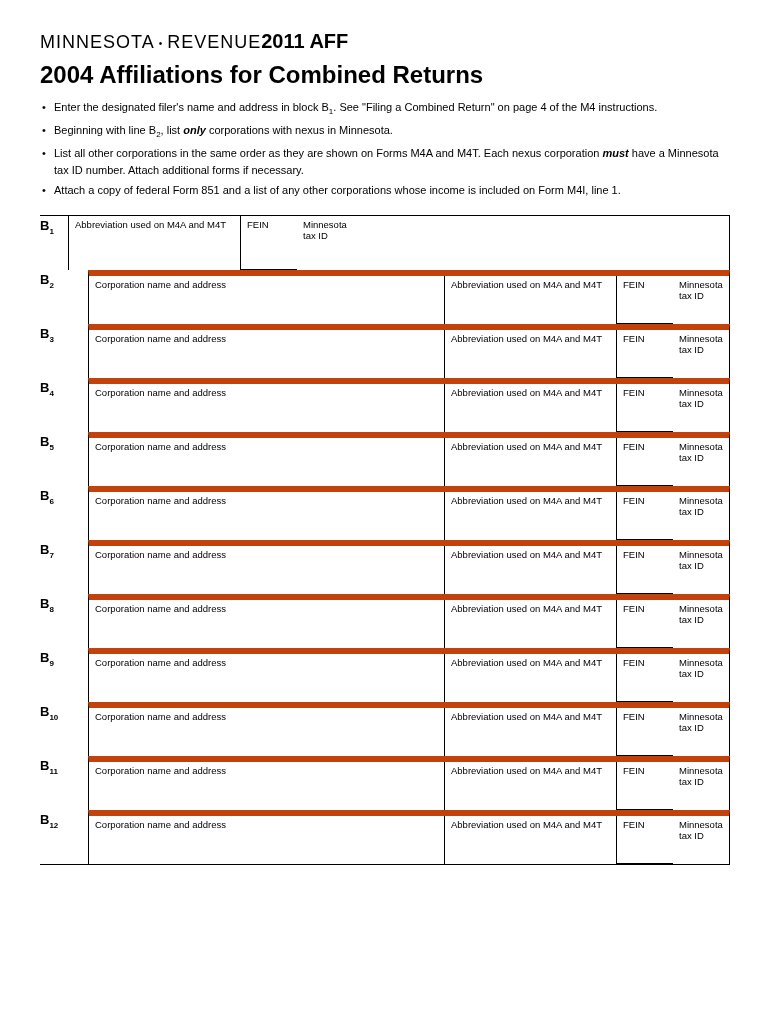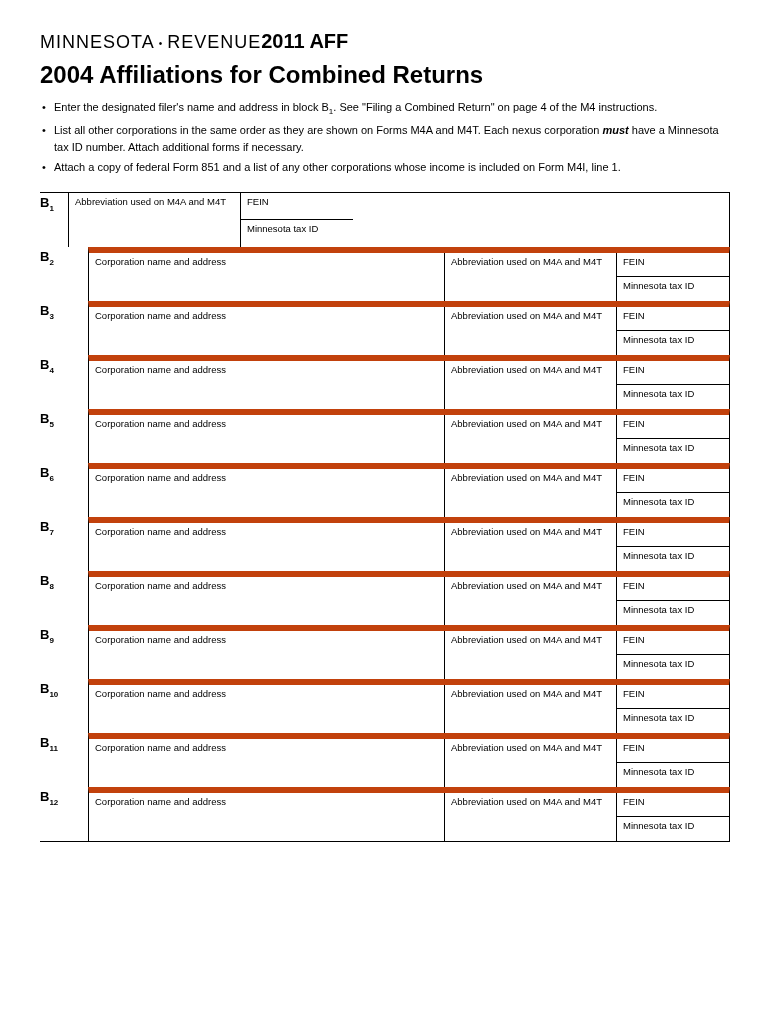--- a/index.html
+++ b/index.html
@@ -84,21 +84,20 @@
   }
   .col-abbr {
     width: 172px;
     border-right: 1px solid #000;
     padding: 3px 6px;
     font-size: 9.5px;
   }
   .col-ids {
     width: 112px;
     display: flex;
-    flex-direction: column;
   }
   .id-top, .id-bot {
     flex: 1;
     padding: 3px 6px;
     font-size: 9.5px;
   }
   .id-top { border-bottom: 1px solid #000; }
   .row + .row .row-body { border-top: 6px solid #c2410c; margin-left: 20px; }
   .first-row .col-main { font-weight: bold; }
 </style>
@@ -109,20 +108,21 @@
   <div class="agency">
     <span>MINNESOTA</span><span class="dot">•</span><span>REVENUE</span>
   </div>
   <div class="form-code">2011 AFF</div>
 </div>
 
 <h1 class="title">2004 Affiliations for Combined Returns</h1>
 
 <ul class="instructions">
   <li>Enter the designated filer's name and address in block B<span class="sub">1</span>. See "Filing a Combined Return" on page 4 of the M4 instructions.</li>
+  <li>Beginning with line B<span class="sub">2</span>, list <span class="em-i">only</span> corporations with nexus in Minnesota.</li>
   <li>List all other corporations in the same order as they are shown on Forms M4A and M4T. Each nexus corporation <span class="em-i">must</span> have a Minnesota tax ID number. Attach additional forms if necessary.</li>
   <li>Attach a copy of federal Form 851 and a list of any other corporations whose income is included on Form M4I, line 1.</li>
 </ul>
 
 <div class="form-wrap" id="rows-container">
     <div class="row first-row">
       <div class="row-label">B<span class="subn">1</span></div>
       <div class="row-body">
         <div class="col-abbr">Abbreviation used on M4A and M4T</div>
         <div class="col-ids">

